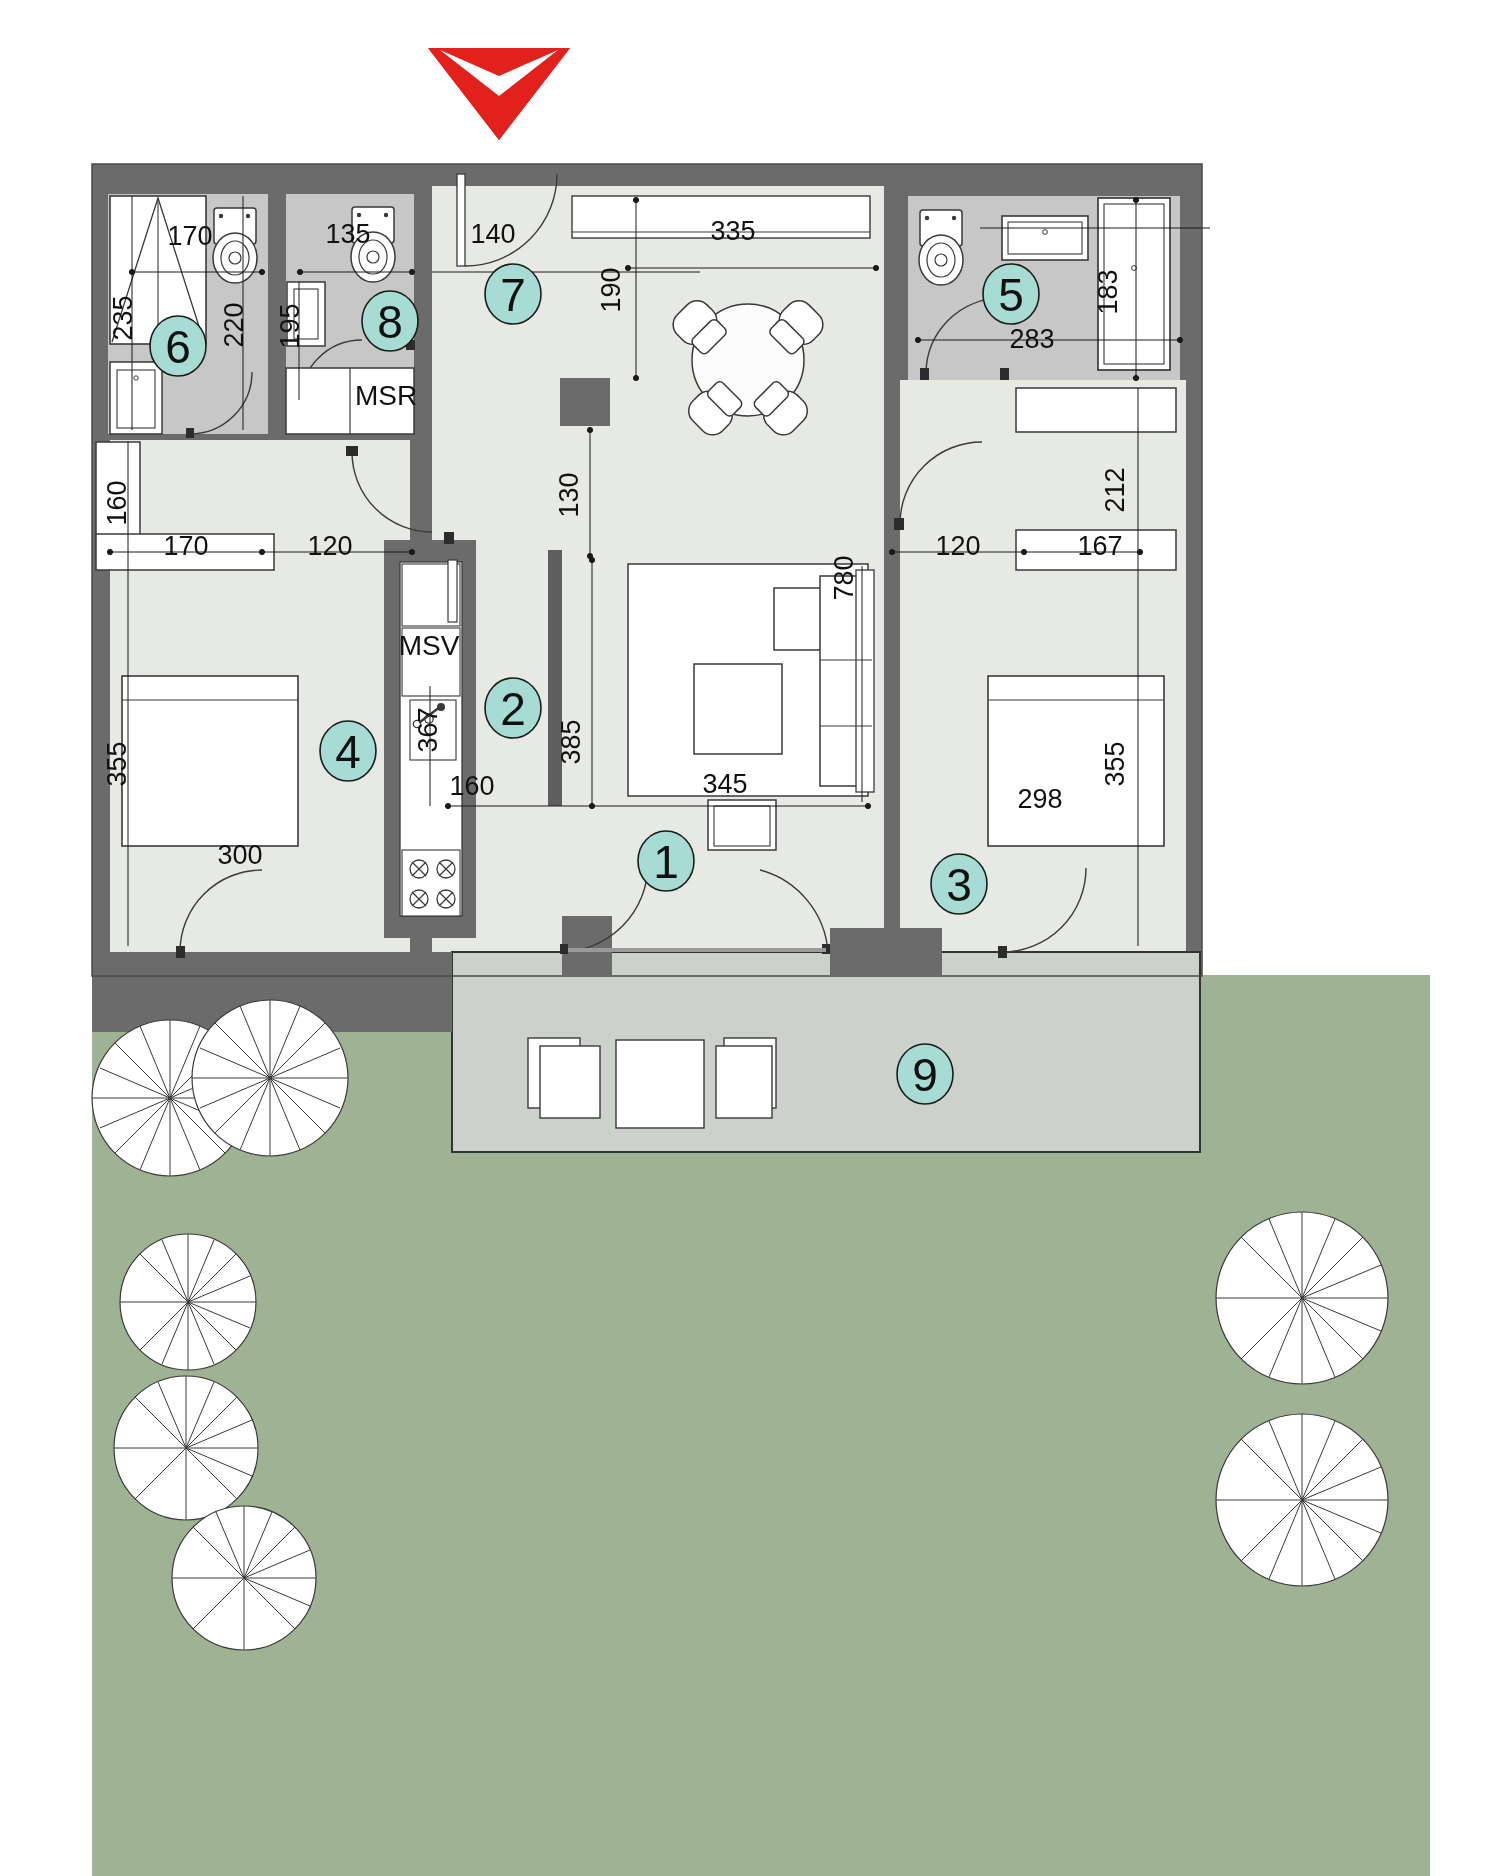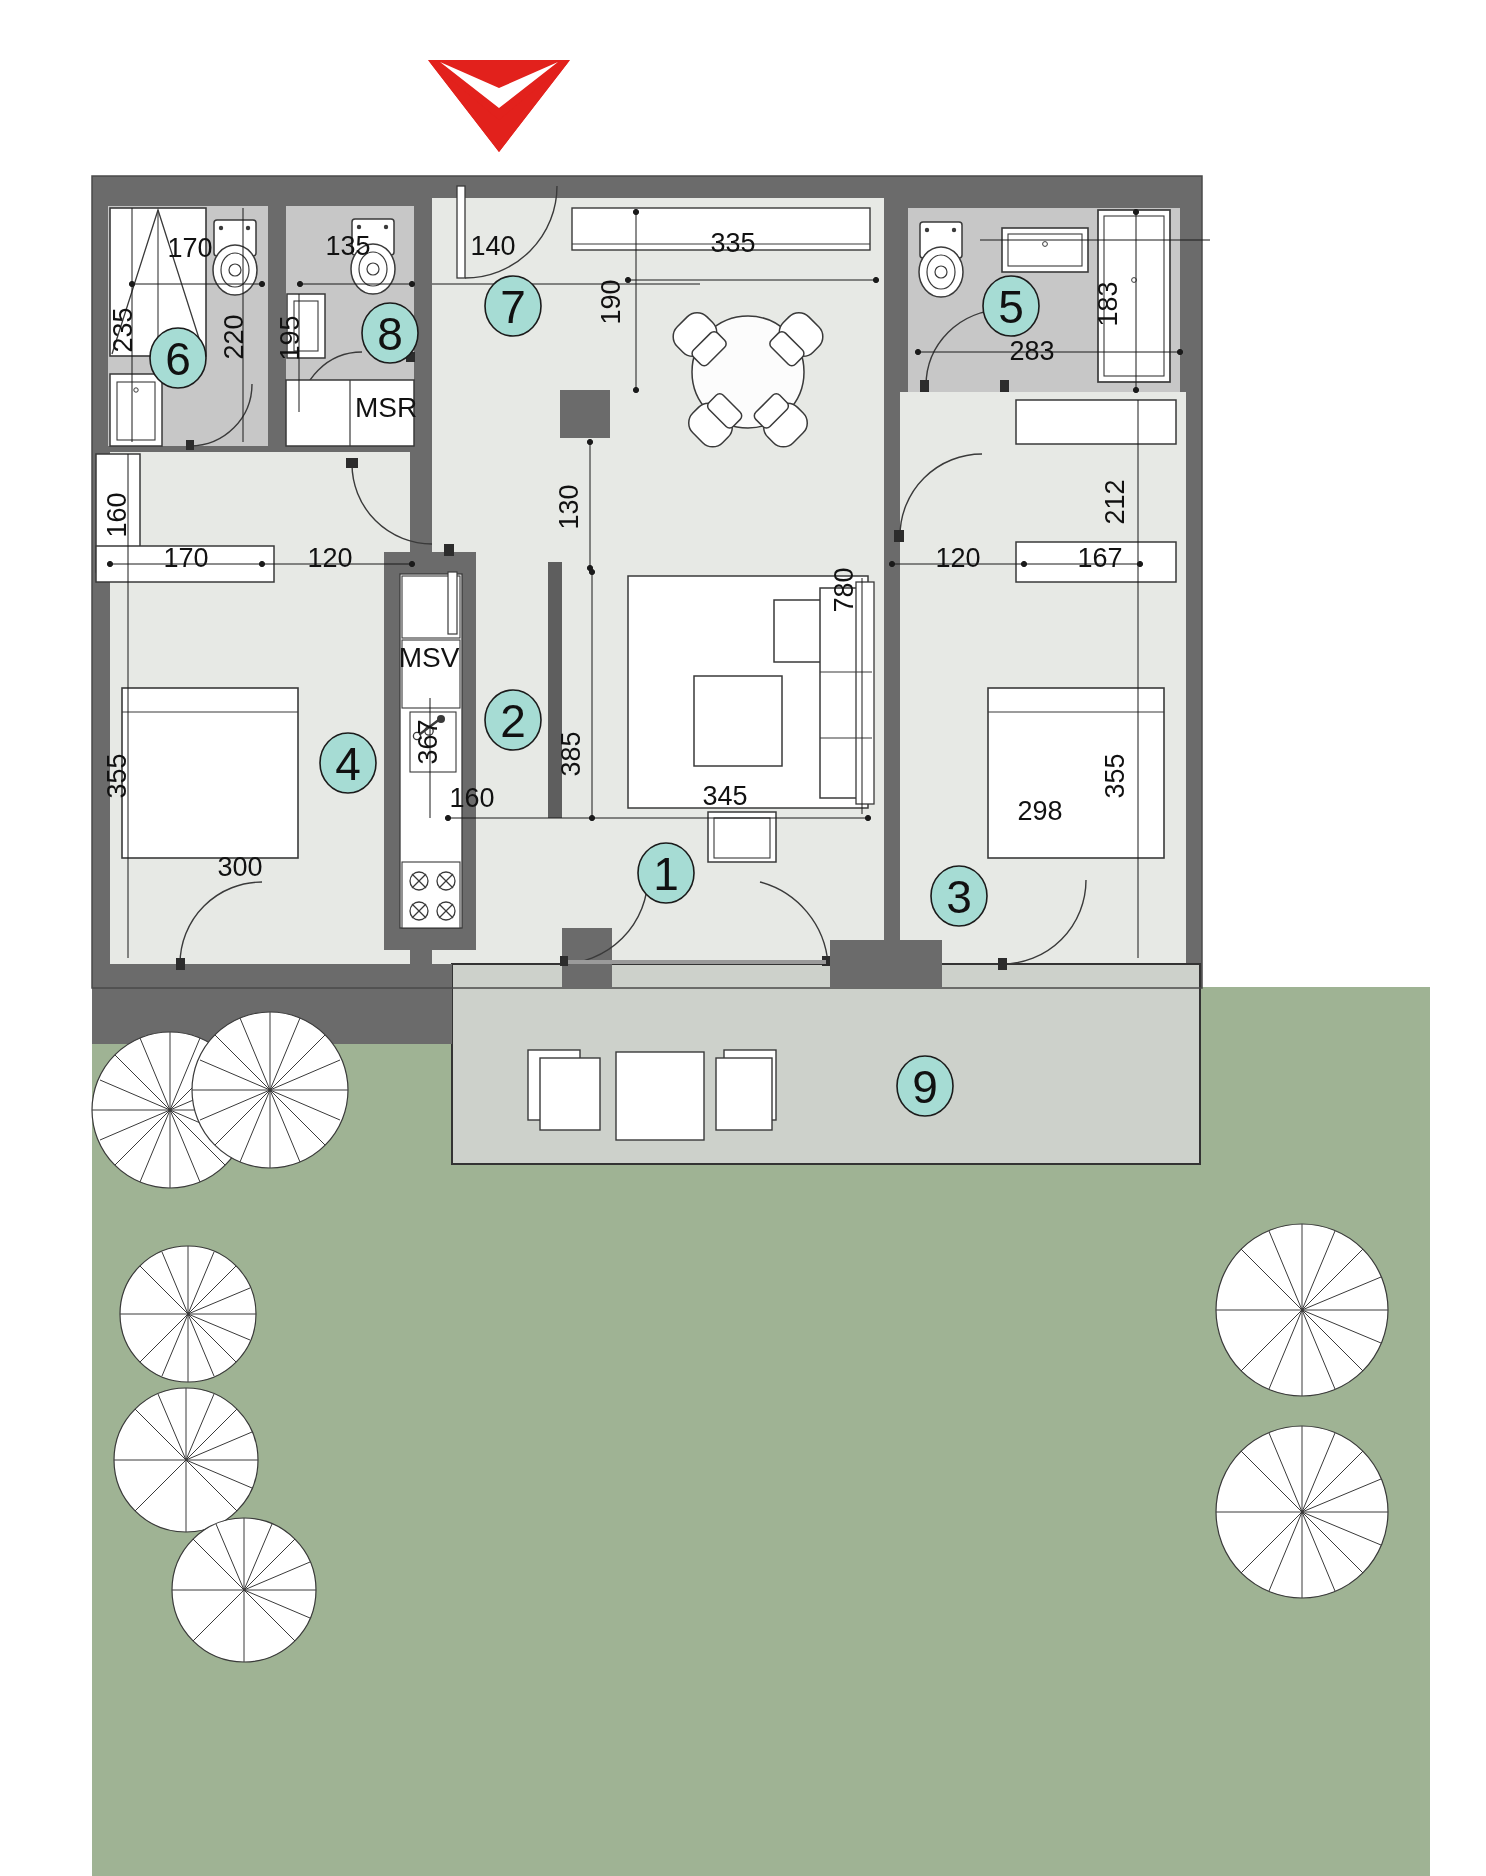--- a/index.html
+++ b/index.html
@@ -1,18 +1,18 @@
 <!DOCTYPE html>
 <html><head>
 <meta charset="utf-8">
 <style>
   html,body{margin:0;padding:0;background:#ffffff;}
   body{width:1486px;height:1876px;position:relative;overflow:hidden;
        font-family:"Liberation Sans","DejaVu Sans",sans-serif;}
-  #stage{position:absolute;left:0;top:12px;width:1486px;height:1548px;}
+  #stage{position:absolute;left:0;top:0;width:1486px;height:1548px;}
   svg{position:absolute;left:0;top:0;}
   .dimtxt{font-family:"Liberation Sans","DejaVu Sans",sans-serif;font-size:27px;fill:#111;}
   .roomnum{font-family:"Liberation Sans","DejaVu Sans",sans-serif;font-size:46px;fill:#111;text-anchor:middle;dominant-baseline:central;}
   .lbl{font-family:"Liberation Sans","DejaVu Sans",sans-serif;font-size:28px;fill:#111;text-anchor:middle;}
 </style>
 </head>
 <body>
 
 <div id="stage">
 <svg width="1486" height="1876" viewBox="0 0 1486 1876" xmlns="http://www.w3.org/2000/svg">

